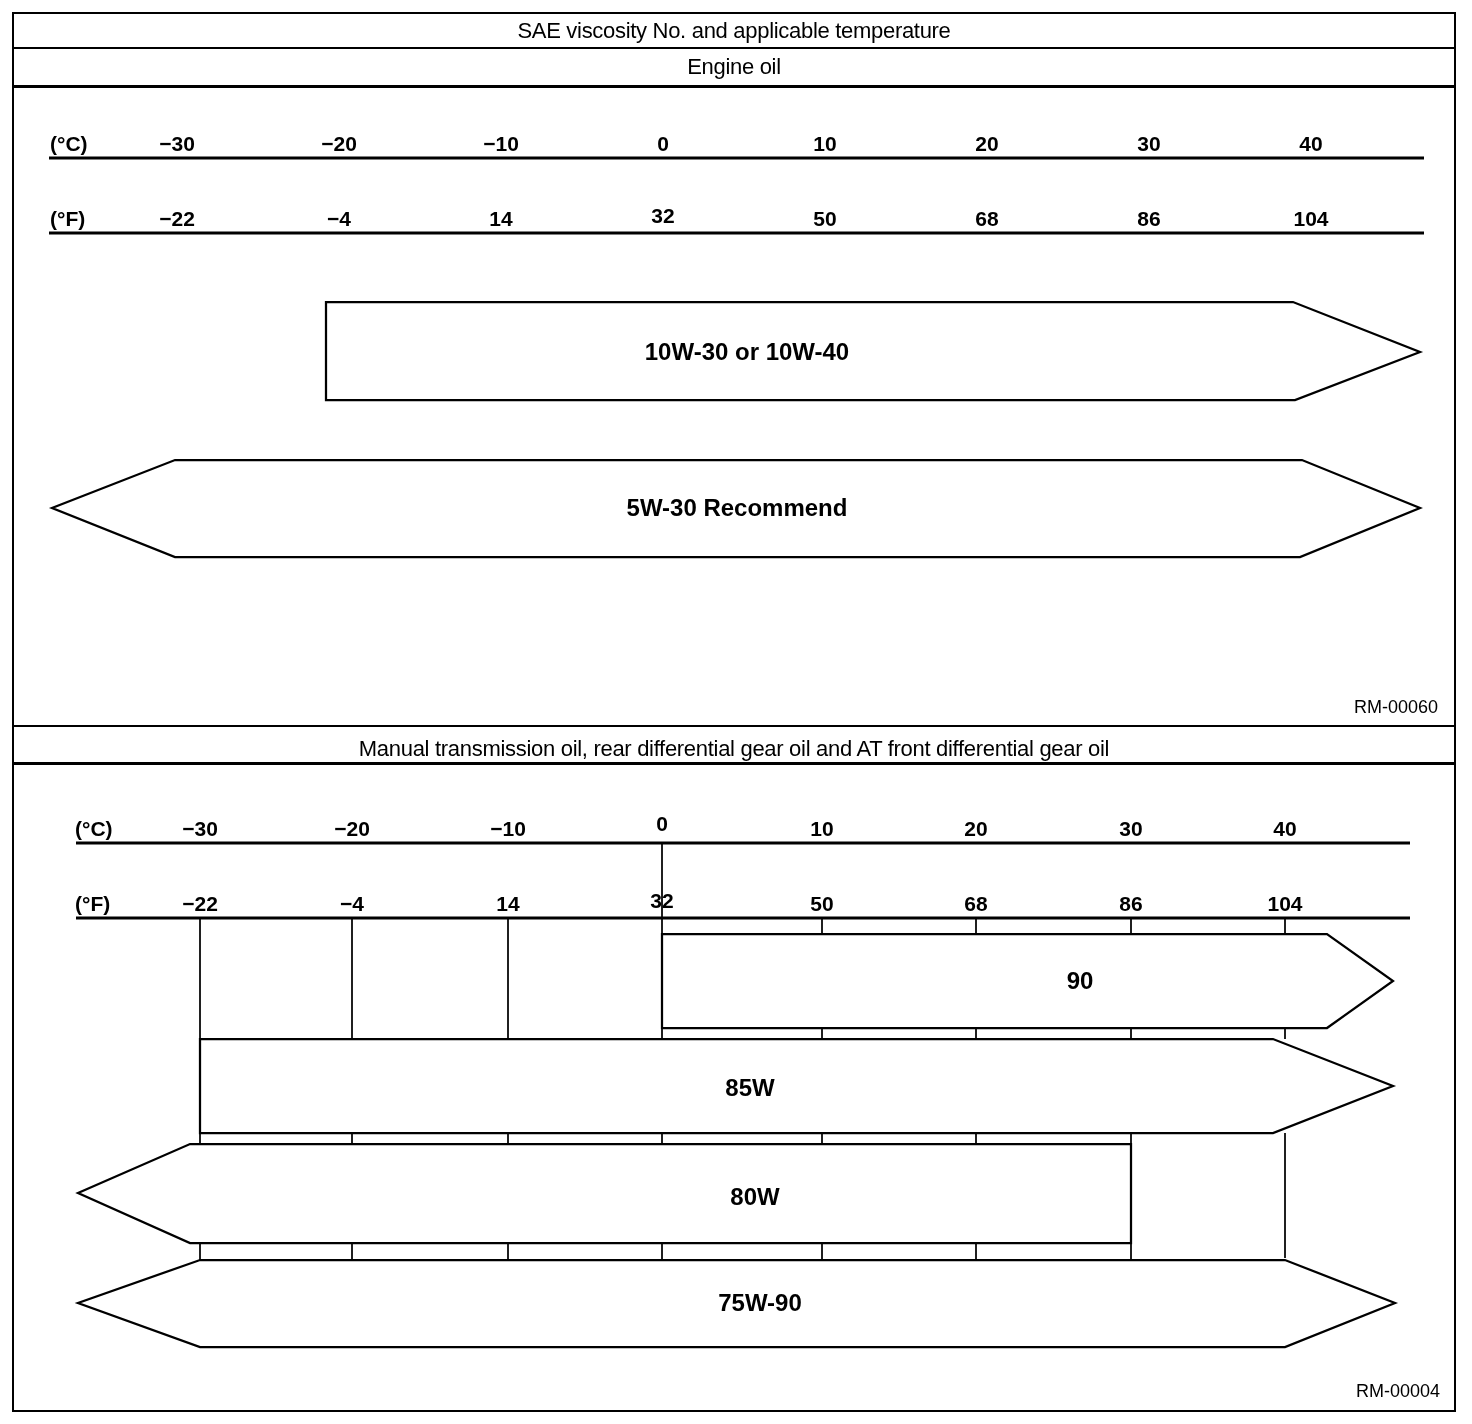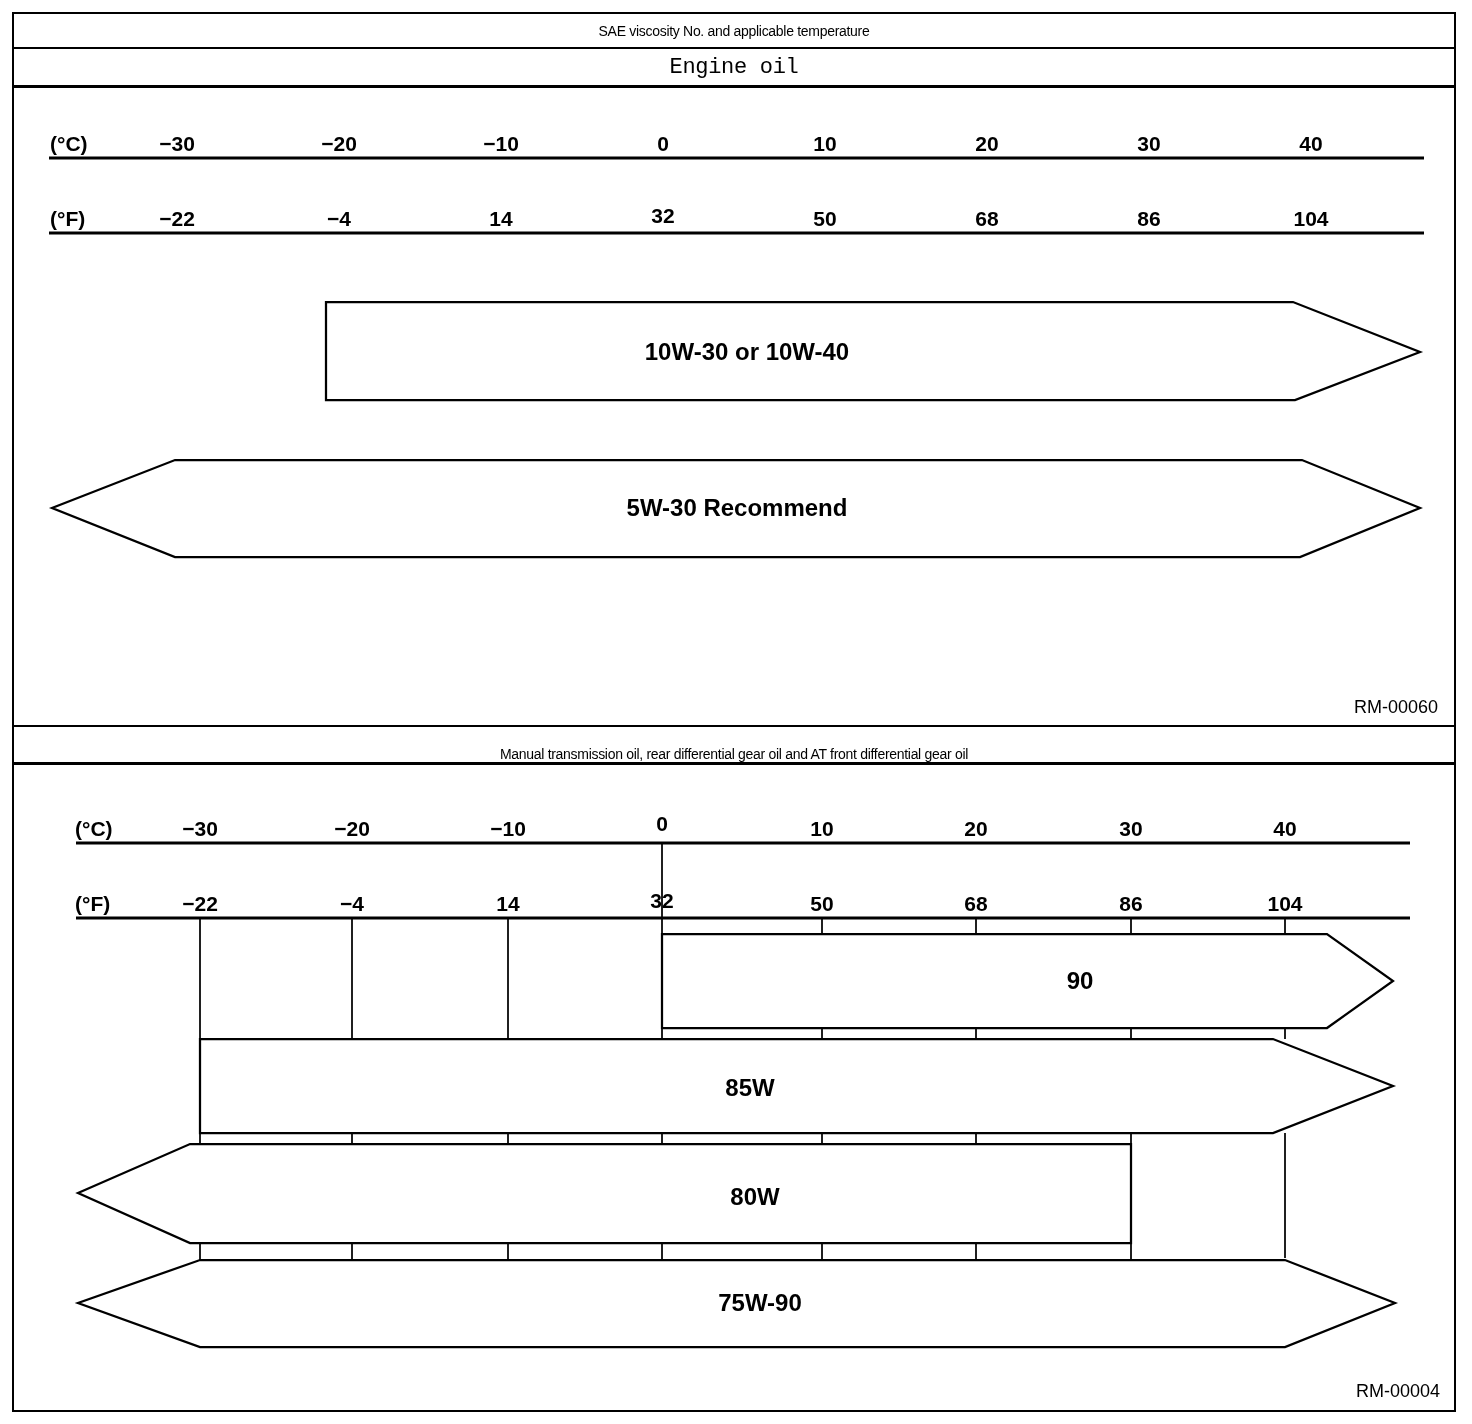--- a/index.html
+++ b/index.html
@@ -9,26 +9,26 @@
   }
   .panel {
     position:absolute; left:12px; width:1444px; box-sizing:border-box;
     border:2px solid #000; background:#fff;
   }
   .panel-top    { top:12px;  height:715px; }
   .panel-bottom { top:725px; height:687px; }
   .title-row {
     box-sizing:border-box; height:35px; border-bottom:2px solid #000;
     display:flex; align-items:center; justify-content:center;
-    font-size:14px; letter-spacing:-0.3px; white-space:nowrap;
+    font-size:22px; letter-spacing:-0.3px; white-space:nowrap;
   }
   .subtitle-row {
     box-sizing:border-box; height:39px; border-bottom:3px solid #000;
     display:flex; align-items:center; justify-content:center;
-    font-size:22px; letter-spacing:-0.3px; white-space:nowrap;font-family:Liberation Mono, monospace;
+    font-size:22px; letter-spacing:-0.3px; white-space:nowrap;
   }
   .panel-bottom .title-row { height:38px; border-bottom-width:3px;align-items:flex-end; }
   svg.chart { display:block; }
   .axis-line     { stroke:#000; stroke-width:3;    fill:none; }
   .grid-line     { stroke:#000; stroke-width:1.75; fill:none; }
   .range-arrow   { fill:#ffffff; stroke:#000; stroke-width:2.25; stroke-linejoin:miter; }
   .tick-text     { font-family:"Liberation Sans", sans-serif; font-size:21px; font-weight:bold; }
   .unit-text     { font-family:"Liberation Sans", sans-serif; font-size:21px; font-weight:bold; }
   .arrow-text    { font-family:"Liberation Sans", sans-serif; font-size:24px; font-weight:bold; }
   .ref-text      { font-family:"Liberation Sans", sans-serif; font-size:18px; }

